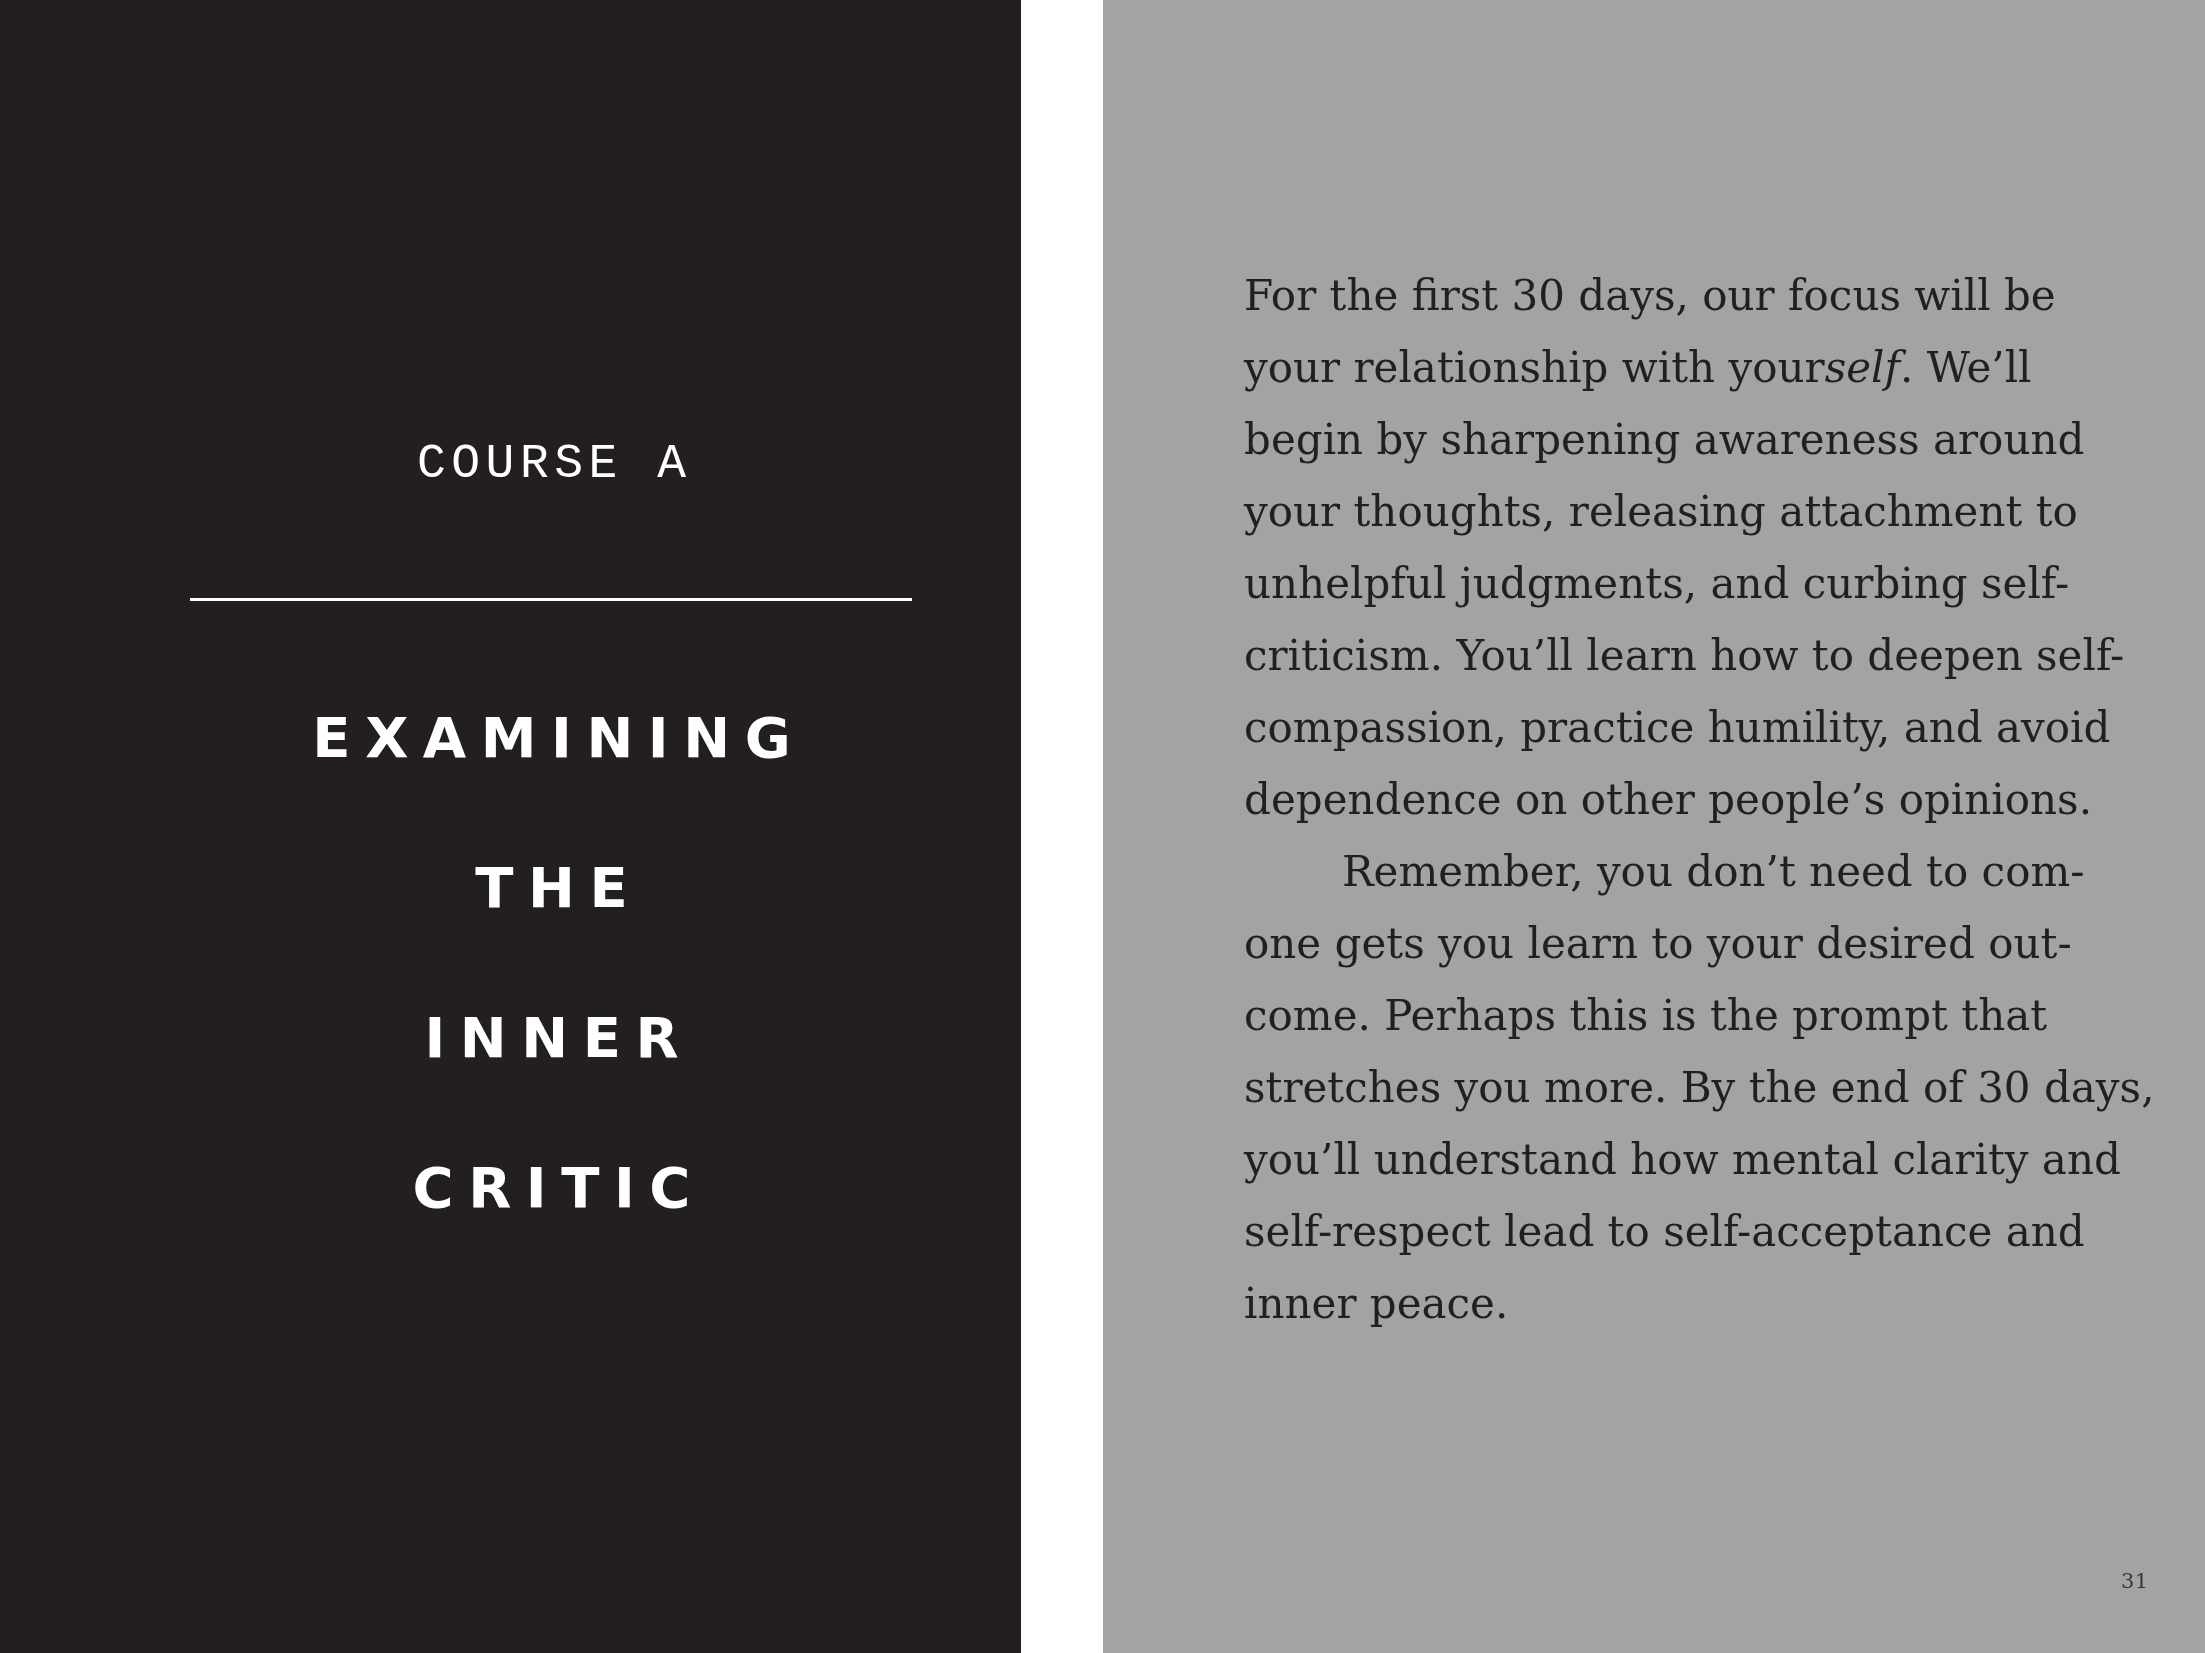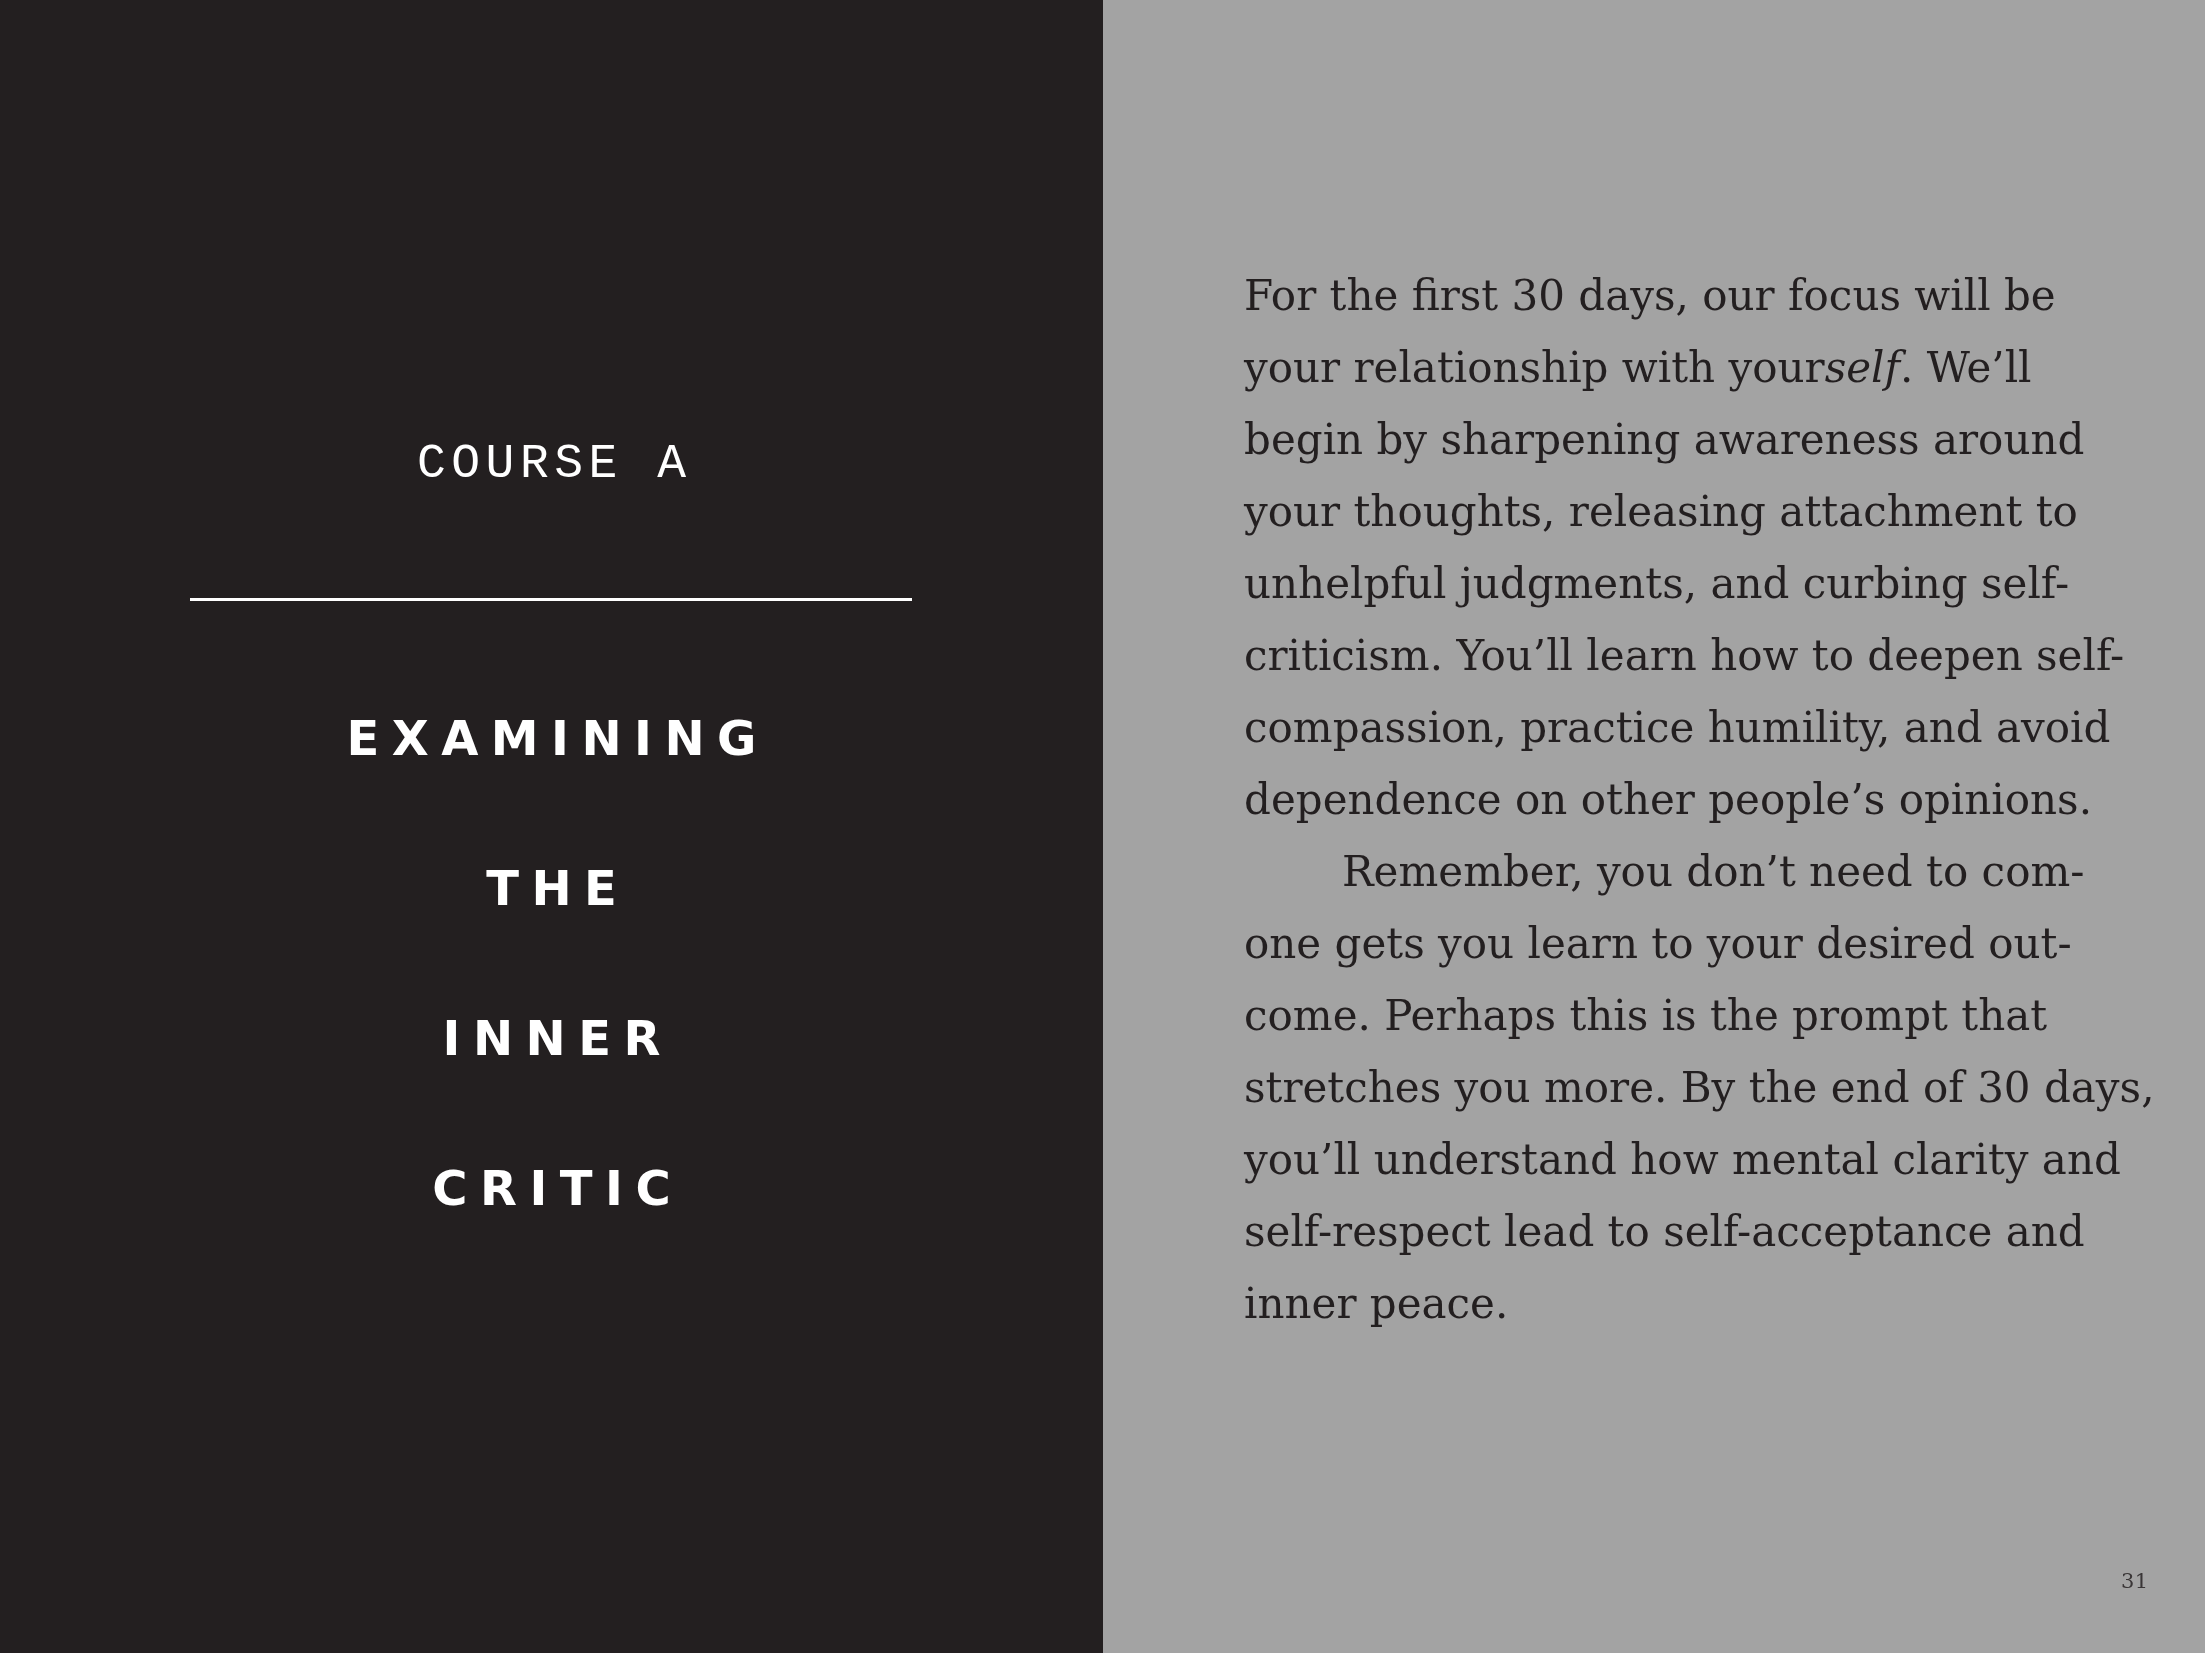--- a/index.html
+++ b/index.html
@@ -12,21 +12,21 @@
     width: 2205px;
     height: 1654px;
     background: #ffffff;
     overflow: hidden;
   }
   
   .left-page {
     position: absolute;
     left: 0;
     top: 0;
-    width: 1103px;
+    width: 1021px;
     height: 1654px;
     background: #231f20;
   }
   .course-label {
     position: absolute;
     left: 0;
     top: 436px;
     width: 1103px;
     text-align: center;
     text-indent: 0.115em;
@@ -46,21 +46,21 @@
   }
   .book-title {
     position: absolute;
     left: 0;
     top: 663px;
     width: 1103px;
     text-align: center;
     text-indent: 0.26em;
     font-family: "DejaVu Sans", sans-serif;
     font-weight: bold;
-    font-size: 48px;
+    font-size: 56px;
     letter-spacing: 0.26em;
     line-height: 150px;
     color: #ffffff;
   }
   
   .right-page {
     position: absolute;
     left: 1103px;
     top: 0;
     width: 1302px;

